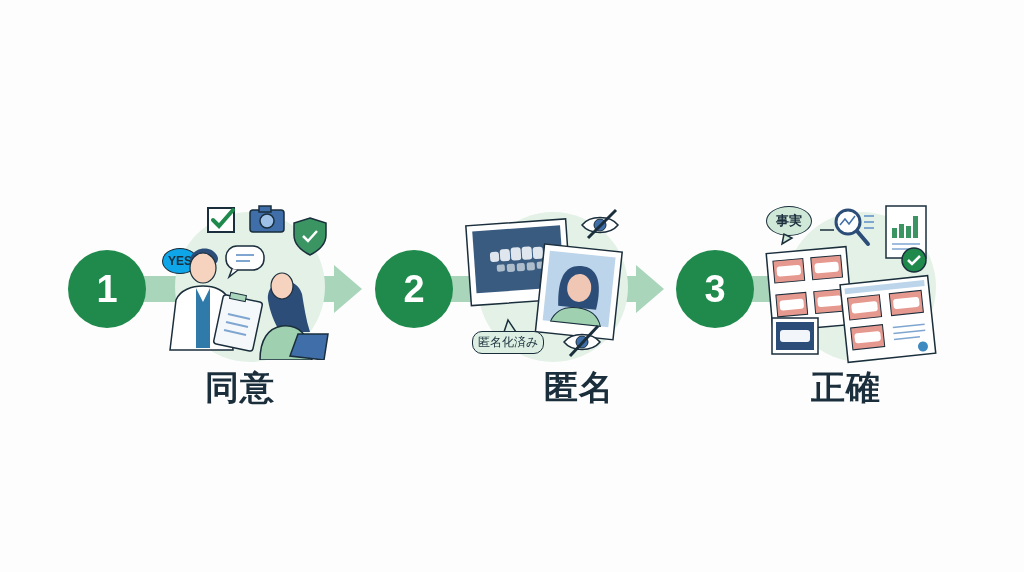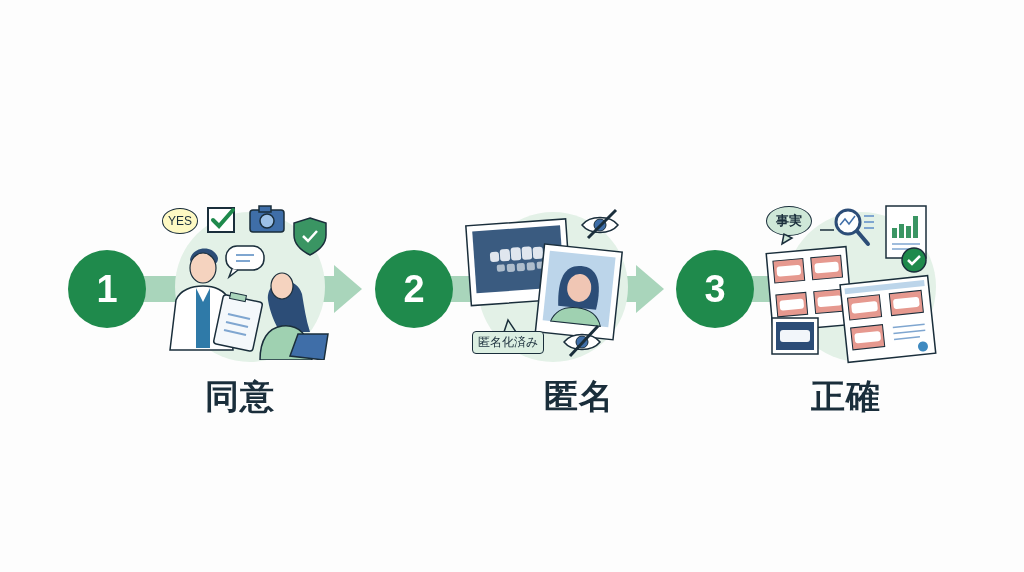--- a/index.html
+++ b/index.html
@@ -9,32 +9,32 @@
   }
   .connector { position:absolute; height:26px; background:#a9d5bb; top:276px; }
   .arrowhead { position:absolute; width:0; height:0; border-top:24px solid transparent; border-bottom:24px solid transparent; border-left:28px solid #a9d5bb; top:265px; }
   .step-circle {
     position:absolute; width:78px; height:78px; border-radius:50%; background:#1f8a4c;
     color:#fff; font-family:"Liberation Sans", sans-serif; font-weight:bold; font-size:38px;
     display:flex; align-items:center; justify-content:center; top:250px;
   }
   .blob { position:absolute; border-radius:50%; background:#e3f1e7; }
   .label {
-    position:absolute; top:374px; font-family:"DejaVu Sans", sans-serif; font-weight:bold;
+    position:absolute; top:365px; font-family:"DejaVu Sans", sans-serif; font-weight:bold;
     font-size:34px; color:#1a2e3b; letter-spacing:1px; text-align:center; width:140px;
   }
   .illus { position:absolute; }
   .bubble-tag {
     position:absolute; font-family:"DejaVu Sans", sans-serif; font-size:12px; color:#1a2e3b;
-    background:#dcefe2; border:1.5px solid #1a2e3b; border-radius:4px; padding:2px 5px; white-space:nowrap;
+    background:#dcefe2; border:1.5px solid #1a2e3b; border-radius:10px; padding:2px 5px; white-space:nowrap;
   }
   .yes-tag {
-    position:absolute; font-family:"Liberation Sans", sans-serif; font-weight:normal; font-size:12px; color:#1a2e3b;
-    background:#fef9c3; border:1.5px solid #1a2e3b; border-radius:50%; width:34px; height:24px;
-    display:flex; align-items:center; justify-content:center;
+    position:absolute; font-family:"Liberation Sans", sans-serif; font-weight:bold; font-size:12px; color:#1a2e3b;
+    background:#0ea5e9; border:1.5px solid #1a2e3b; border-radius:50%; width:34px; height:24px;
+    display:flex; align-items:center; justify-content:center;margin-top:40px;
   }
   .fact-tag {
     position:absolute; font-family:"DejaVu Sans", sans-serif; font-weight:bold; font-size:13px; color:#1a2e3b;
     background:#cfe8d8; border:1.5px solid #1a2e3b; border-radius:50%; width:44px; height:28px;
     display:flex; align-items:center; justify-content:center;
   }
 </style>
 </head>
 <body>
 

